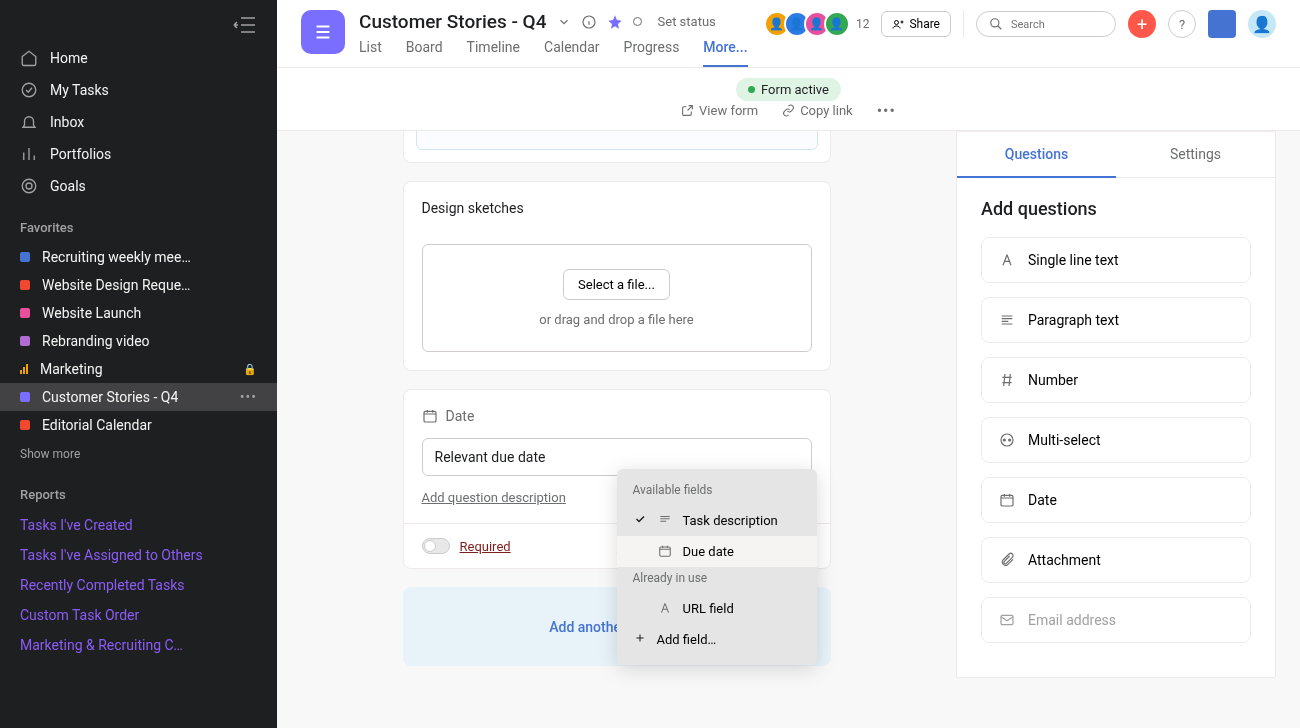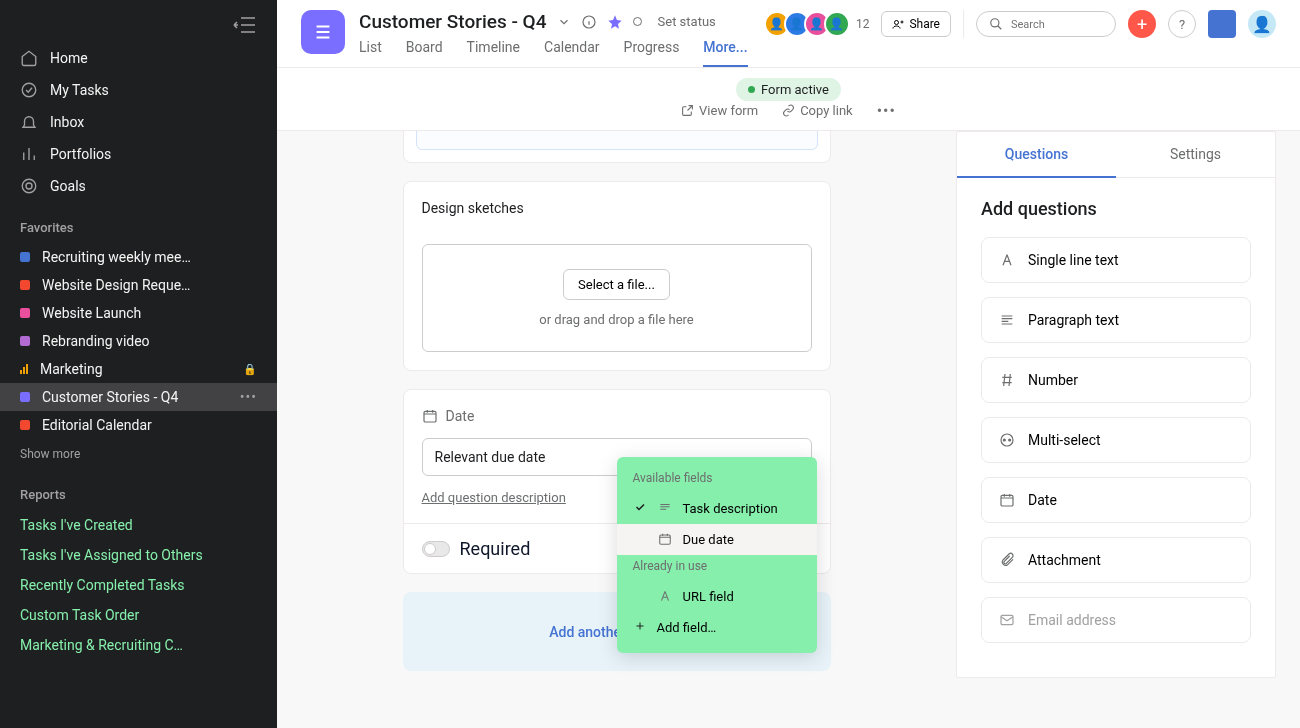--- a/index.html
+++ b/index.html
@@ -14,21 +14,21 @@
 .section-header { padding: 18px 20px 8px; color: #a2a0a2; font-size: 13px; font-weight: 500; }
 .fav-item { display: flex; align-items: center; gap: 12px; padding: 6px 20px; cursor: pointer; color: #f5f4f3; position: relative; }
 .fav-item.active { background: #424244; }
 .fav-dot { width: 10px; height: 10px; border-radius: 2px; flex-shrink: 0; }
 .fav-bars { display: flex; align-items: flex-end; gap: 1px; height: 10px; }
 .fav-bars span { width: 2px; background: #f2a100; }
 .fav-label { flex: 1; white-space: nowrap; overflow: hidden; text-overflow: ellipsis; }
 .fav-lock { color: #a2a0a2; font-size: 11px; }
 .fav-more { color: #a2a0a2; font-size: 14px; letter-spacing: 1px; }
 .show-more { padding: 8px 20px; color: #a2a0a2; font-size: 12px; cursor: pointer; }
-.report-item { padding: 7px 20px; cursor: pointer; color: #86efac; white-space: nowrap; overflow: hidden; text-overflow: ellipsis; }
+.report-item { padding: 7px 20px; cursor: pointer; color: #8b5cf6; white-space: nowrap; overflow: hidden; text-overflow: ellipsis; }
 
 
 .main { flex: 1; display: flex; flex-direction: column; }
 
 
 .header { border-bottom: 1px solid #edeae9; padding: 10px 24px 0; display: flex; align-items: flex-start; gap: 14px; }
 .project-icon { width: 44px; height: 44px; background: #796eff; border-radius: 10px; display: flex; align-items: center; justify-content: center; color: #fff; }
 .header-center { flex: 1; display: flex; flex-direction: column; gap: 6px; }
 .title-row { display: flex; align-items: center; gap: 10px; }
 .project-title { font-size: 19px; font-weight: 500; color: #1e1f21; }
@@ -74,28 +74,28 @@
 .select-file-btn { border: 1px solid #cfcbcb; border-radius: 6px; padding: 7px 14px; font-size: 13px; cursor: pointer; background: #fff; display: inline-block; }
 .drag-text { color: #6d6e6f; font-size: 13px; margin-top: 12px; }
 
 .date-row { display: flex; align-items: center; gap: 8px; color: #6d6e6f; margin-bottom: 14px; font-size: 14px; }
 .text-input { width: 100%; border: 1px solid #cfcbcb; border-radius: 6px; padding: 10px 12px; font-size: 14px; color: #1e1f21; }
 .add-desc { color: #6d6e6f; font-size: 13px; margin-top: 14px; text-decoration: underline; cursor: pointer; }
 .card-footer { display: flex; align-items: center; justify-content: space-between; border-top: 1px solid #edeae9; margin: 18px -18px -18px; padding: 14px 18px; }
 .req-row { display: flex; align-items: center; gap: 10px; }
 .toggle { width: 28px; height: 16px; border-radius: 8px; background: #e8e8e8; border: 1px solid #cfcbcb; position: relative; cursor: pointer; }
 .toggle::after { content: ""; position: absolute; left: 1px; top: 1px; width: 12px; height: 12px; border-radius: 50%; background: #fff; border: 1px solid #cfcbcb; box-sizing: border-box; }
-.req-label { font-size: 18px; color: #0f172a; }
+.req-label { font-size: 13px; color: #7f1d1d; text-decoration: underline; }
 .connected { font-size: 13px; color: #1e1f21; text-decoration: underline; cursor: pointer; display: flex; align-items: center; gap: 4px; }
 
 .add-q-card { background: #e7f3f9; border-radius: 8px; padding: 30px; text-align: center; margin-top: 18px; cursor: pointer; }
 .add-q-card span { color: #4573d2; font-size: 14px; font-weight: 500; }
 
 
-.popover { position: absolute; background: #86efac; border-radius: 6px; box-shadow: 0 4px 20px rgba(0,0,0,0.15); width: 200px; padding: 10px 0; left: 50%; margin-left: 0px; top: 326px; z-index: 10; }
+.popover { position: absolute; background: #e5e5e5; border-radius: 6px; box-shadow: 0 4px 20px rgba(0,0,0,0.15); width: 200px; padding: 10px 0; left: 50%; margin-left: 0px; top: 338px; z-index: 10; }
 .popover-header { padding: 4px 16px 8px; font-size: 12px; color: #6d6e6f; }
 .popover-item { display: flex; align-items: flex-start; gap: 10px; padding: 8px 16px; font-size: 13px; cursor: pointer; }
 .popover-item.hover { background: #f5f4f3; }
 .popover-check { width: 14px; display: flex; justify-content: center; }
 .popover-icon { width: 16px; display: flex; justify-content: center; color: #6d6e6f; }
 
 
 .right-panel { width: 320px; background: #fff; border: 1px solid #edeae9; border-radius: 2px; margin: 0 24px 24px 0; display: flex; flex-direction: column; align-self: flex-start; max-height: 100%; }
 .panel-tabs { display: flex; border-bottom: 1px solid #edeae9; }
 .panel-tab { flex: 1; text-align: center; padding: 14px; font-size: 14px; cursor: pointer; color: #6d6e6f; }

